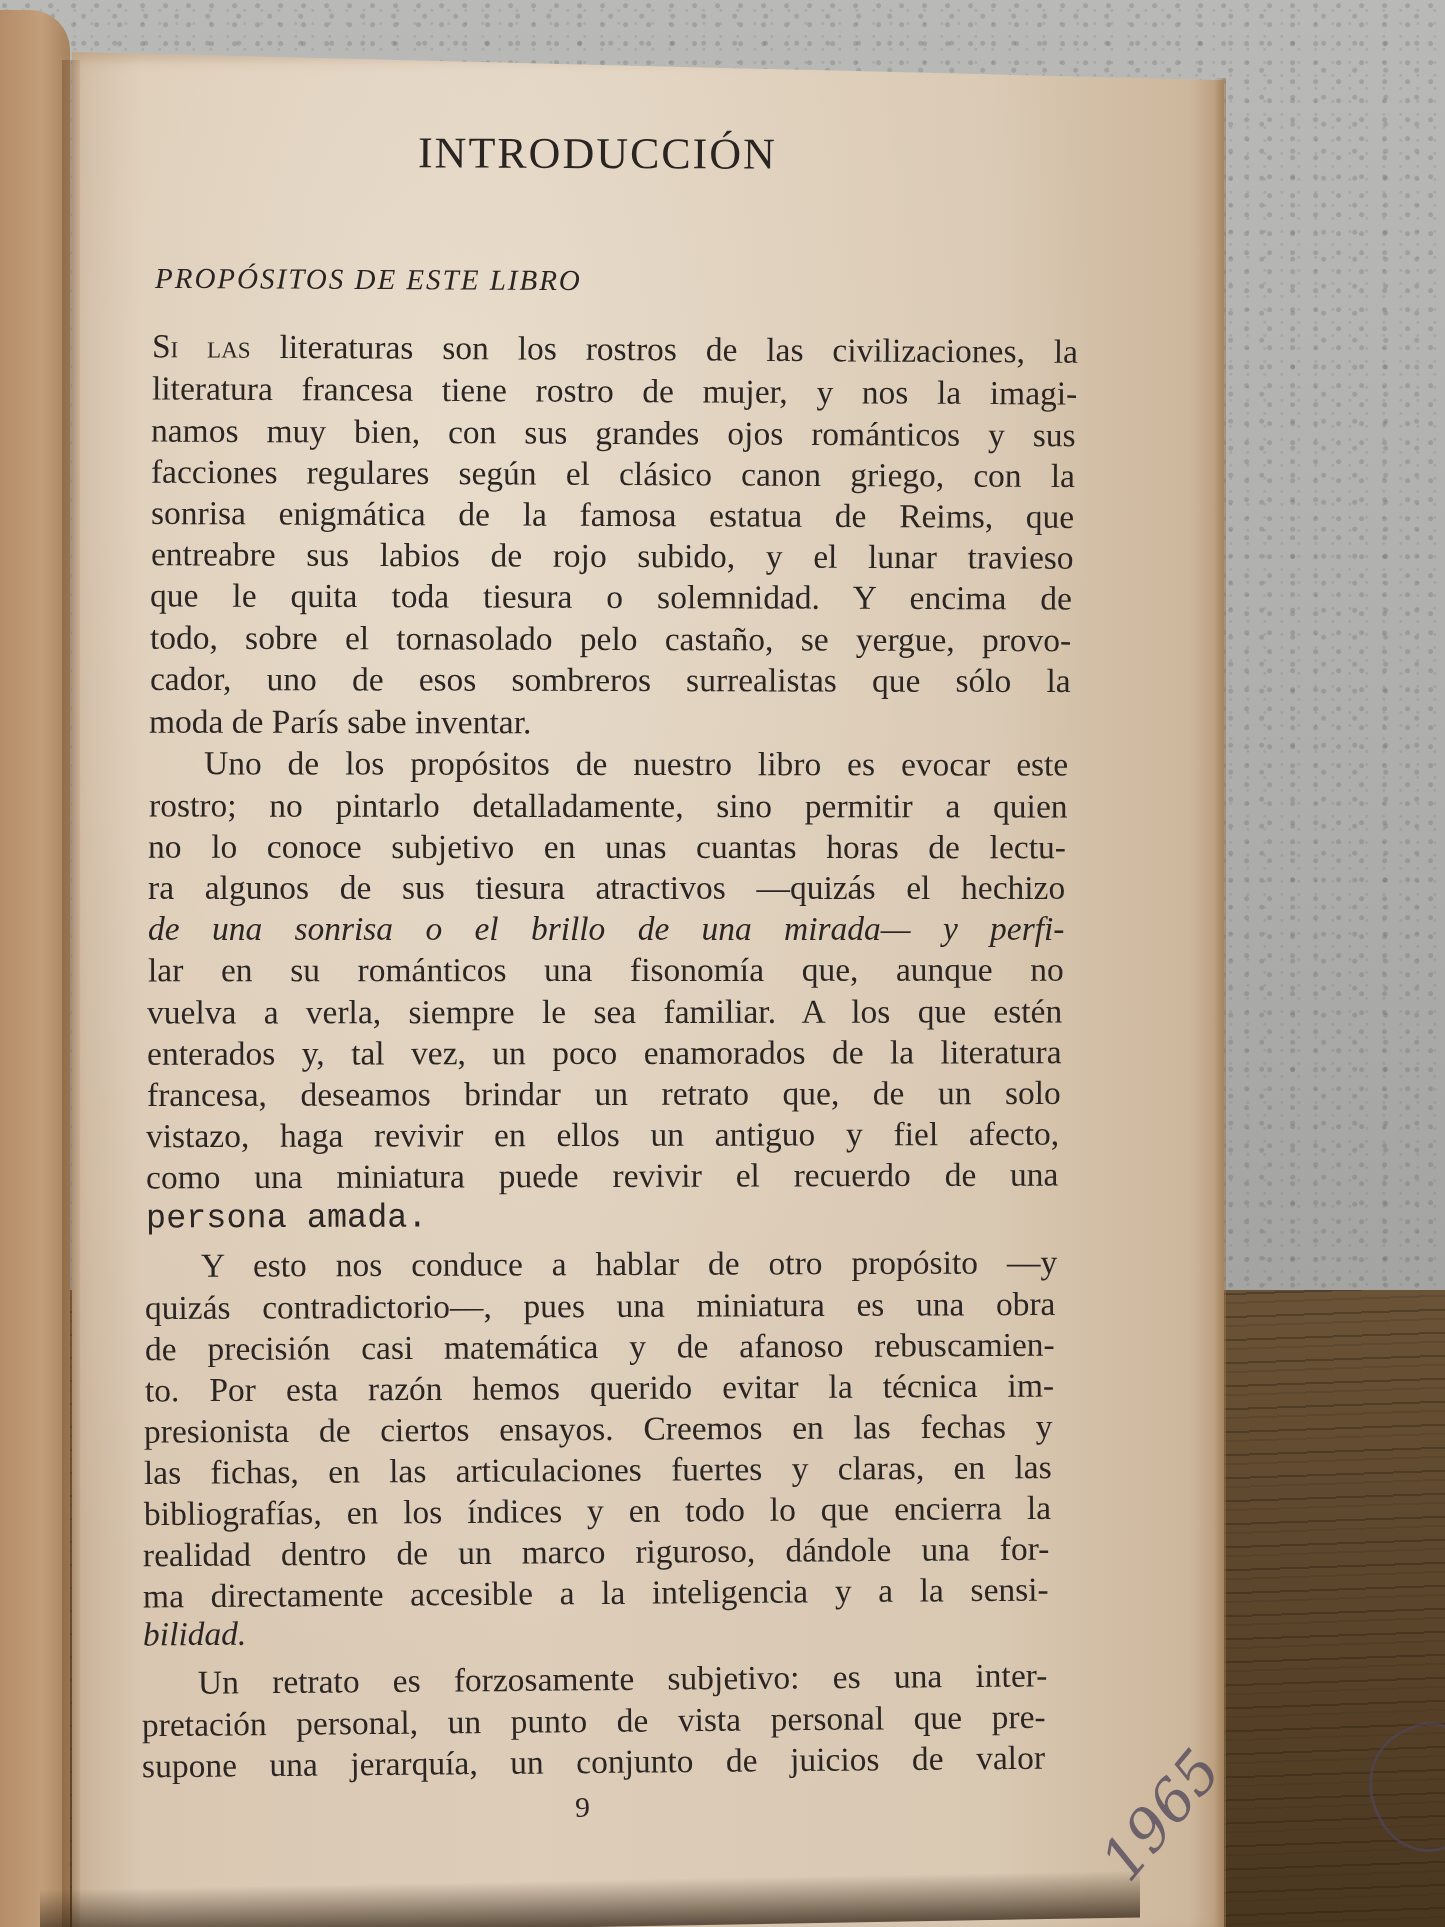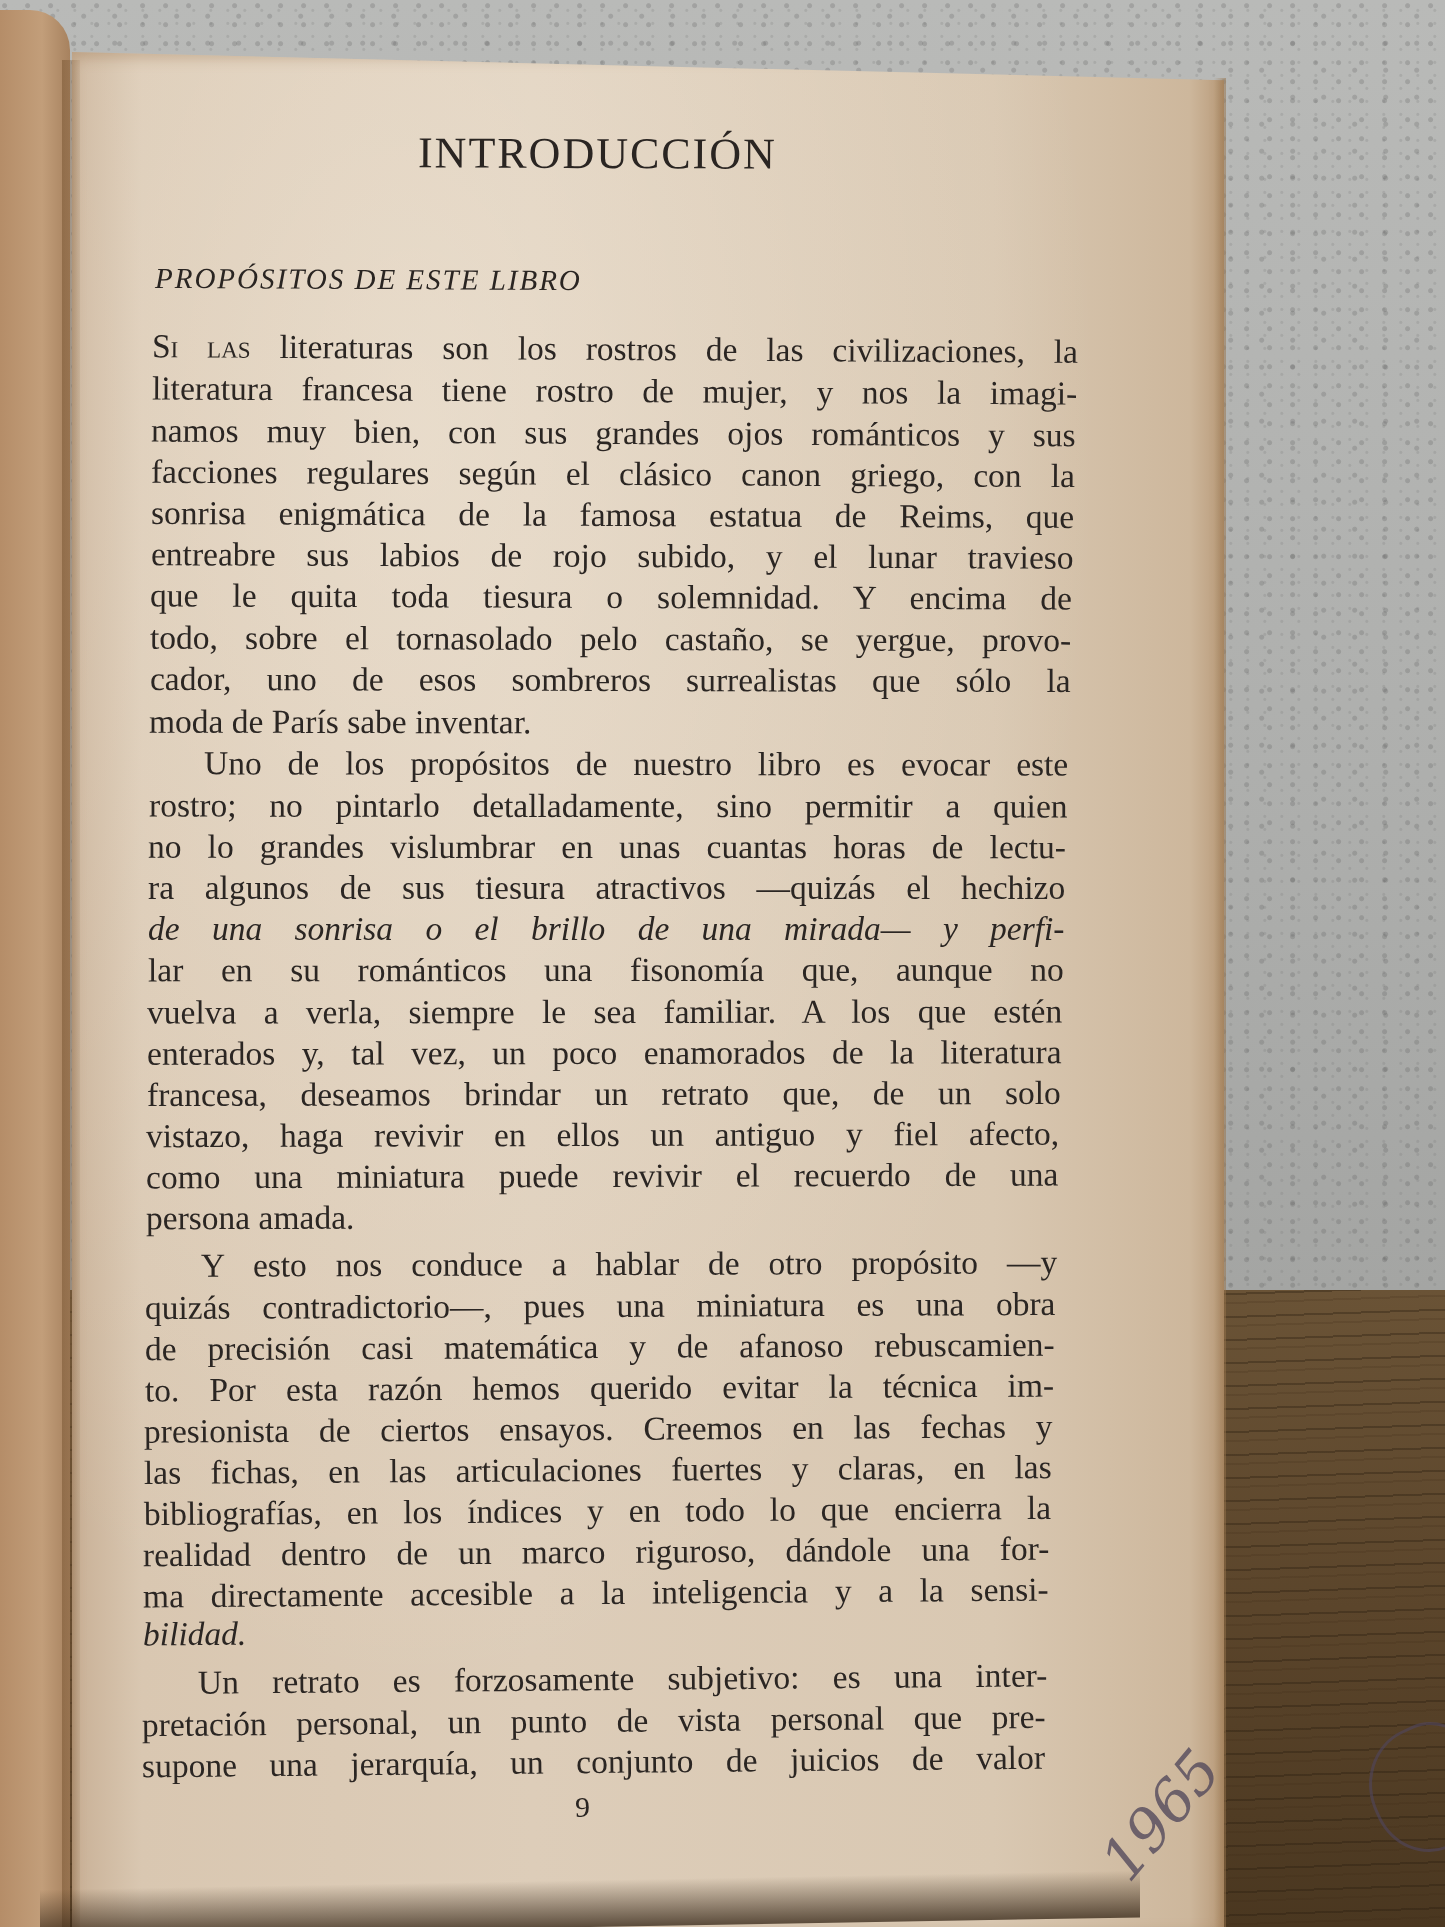--- a/index.html
+++ b/index.html
@@ -150,30 +150,30 @@
     <div class="line" style="top: 414px; left: 151.412px; width: 924.647px; white-space: normal; height: 42px; overflow: visible; transform: rotate(0.297059deg);">namos muy bien, con sus grandes ojos románticos y sus</div>
     <div class="line" style="top: 455px; left: 151.118px; width: 923.971px; white-space: normal; height: 42px; overflow: visible; transform: rotate(0.270588deg);">facciones regulares según el clásico canon griego, con la</div>
     <div class="line" style="top: 496px; left: 150.824px; width: 923.294px; white-space: normal; height: 42px; overflow: visible; transform: rotate(0.244118deg);">sonrisa enigmática de la famosa estatua de Reims, que</div>
     <div class="line" style="top: 537px; left: 150.529px; width: 922.618px; white-space: normal; height: 42px; overflow: visible; transform: rotate(0.217647deg);">entreabre sus labios de rojo subido, y el lunar travieso</div>
     <div class="line" style="top: 578px; left: 150.235px; width: 921.941px; white-space: normal; height: 42px; overflow: visible; transform: rotate(0.191176deg);">que le quita toda tiesura o solemnidad. Y encima de</div>
     <div class="line" style="top: 620px; left: 149.941px; width: 921.265px; white-space: normal; height: 42px; overflow: visible; transform: rotate(0.164706deg);">todo, sobre el tornasolado pelo castaño, se yergue, provo-</div>
     <div class="line" style="top: 661px; left: 149.647px; width: 920.588px; white-space: normal; height: 42px; overflow: visible; transform: rotate(0.138235deg);">cador, uno de esos sombreros surrealistas que sólo la</div>
     <div class="line" style="top: 703px; left: 149.353px; text-align-last: left; width: auto; transform: rotate(0.111765deg);">moda de París sabe inventar.</div>
     <div class="line" style="top: 745px; left: 204.059px; width: 864.235px; white-space: normal; height: 42px; overflow: visible; transform: rotate(0.0852941deg);">Uno de los propósitos de nuestro libro es evocar este</div>
     <div class="line" style="top: 787px; left: 148.765px; width: 918.559px; white-space: normal; height: 42px; overflow: visible; transform: rotate(0.0588235deg);">rostro; no pintarlo detalladamente, sino permitir a quien</div>
-    <div class="line" style="top: 828px; left: 148.471px; width: 917.882px; white-space: normal; height: 42px; overflow: visible; transform: rotate(0.0323529deg);">no lo grandes vislumbrar en unas cuantas horas de lectu-</div>
+    <div class="line" style="top: 828px; left: 148.471px; width: 917.882px; white-space: normal; height: 42px; overflow: visible; transform: rotate(0.0323529deg);">no lo conoce subjetivo en unas cuantas horas de lectu-</div>
     <div class="line" style="top: 869px; left: 148.176px; width: 917.206px; white-space: normal; height: 42px; overflow: visible; transform: rotate(0.0058823deg);">ra algunos de sus tiesura atractivos —quizás el hechizo</div>
     <div class="line" style="top: 910px; left: 147.882px; width: 916.529px; white-space: normal; height: 42px; overflow: visible; transform: rotate(-0.0205882deg); font-style: italic;">de una sonrisa o el brillo de una mirada— y perfi-</div>
     <div class="line" style="top: 951px; left: 147.588px; width: 915.853px; white-space: normal; height: 42px; overflow: visible; transform: rotate(-0.0470588deg);">lar en su románticos una fisonomía que, aunque no</div>
     <div class="line" style="top: 993px; left: 147.294px; width: 915.176px; white-space: normal; height: 42px; overflow: visible; transform: rotate(-0.0735294deg);">vuelva a verla, siempre le sea familiar. A los que estén</div>
     <div class="line" style="top: 1034px; left: 147px; width: 914.5px; white-space: normal; height: 42px; overflow: visible; transform: rotate(-0.1deg);">enterados y, tal vez, un poco enamorados de la literatura</div>
     <div class="line" style="top: 1075px; left: 146.706px; width: 913.824px; white-space: normal; height: 42px; overflow: visible; transform: rotate(-0.126471deg);">francesa, deseamos brindar un retrato que, de un solo</div>
     <div class="line" style="top: 1116px; left: 146.412px; width: 913.147px; white-space: normal; height: 42px; overflow: visible; transform: rotate(-0.152941deg);">vistazo, haga revivir en ellos un antiguo y fiel afecto,</div>
     <div class="line" style="top: 1157px; left: 146.118px; width: 912.471px; white-space: normal; height: 42px; overflow: visible; transform: rotate(-0.179412deg);">como una miniatura puede revivir el recuerdo de una</div>
-    <div class="line" style="top: 1199px; left: 145.824px; text-align-last: left; width: auto; transform: rotate(-0.205882deg);">persona amada.</div>
+    <div class="line" style="top: 1199px; left: 145.824px; text-align-last: left; width: auto; transform: rotate(-0.205882deg); font-family: Liberation Mono, monospace;">persona amada.</div>
     <div class="line" style="top: 1245px; left: 200.529px; width: 856.118px; white-space: normal; height: 42px; overflow: visible; transform: rotate(-0.232353deg);">Y esto nos conduce a hablar de otro propósito —y</div>
     <div class="line" style="top: 1287px; left: 145.235px; width: 910.441px; white-space: normal; height: 42px; overflow: visible; transform: rotate(-0.258824deg);">quizás contradictorio—, pues una miniatura es una obra</div>
     <div class="line" style="top: 1328px; left: 144.941px; width: 909.765px; white-space: normal; height: 42px; overflow: visible; transform: rotate(-0.285294deg);">de precisión casi matemática y de afanoso rebuscamien-</div>
     <div class="line" style="top: 1369px; left: 144.647px; width: 909.088px; white-space: normal; height: 42px; overflow: visible; transform: rotate(-0.311765deg);">to. Por esta razón hemos querido evitar la técnica im-</div>
     <div class="line" style="top: 1410px; left: 144.353px; width: 908.412px; white-space: normal; height: 42px; overflow: visible; transform: rotate(-0.338235deg);">presionista de ciertos ensayos. Creemos en las fechas y</div>
     <div class="line" style="top: 1451px; left: 144.059px; width: 907.735px; white-space: normal; height: 42px; overflow: visible; transform: rotate(-0.364706deg);">las fichas, en las articulaciones fuertes y claras, en las</div>
     <div class="line" style="top: 1492px; left: 143.765px; width: 907.059px; white-space: normal; height: 42px; overflow: visible; transform: rotate(-0.391176deg);">bibliografías, en los índices y en todo lo que encierra la</div>
     <div class="line" style="top: 1533px; left: 143.471px; width: 906.382px; white-space: normal; height: 42px; overflow: visible; transform: rotate(-0.417647deg);">realidad dentro de un marco riguroso, dándole una for-</div>
     <div class="line" style="top: 1574px; left: 143.176px; width: 905.706px; white-space: normal; height: 42px; overflow: visible; transform: rotate(-0.444118deg);">ma directamente accesible a la inteligencia y a la sensi-</div>
     <div class="line" style="top: 1615px; left: 142.882px; text-align-last: left; width: auto; transform: rotate(-0.470588deg); font-style: italic;">bilidad.</div>

